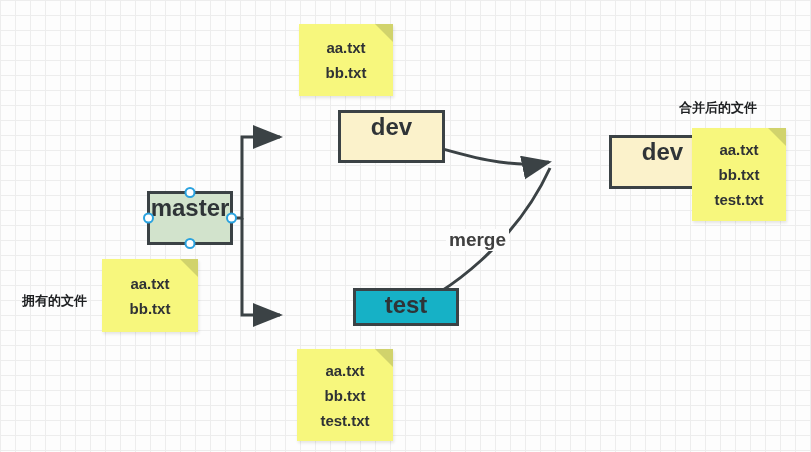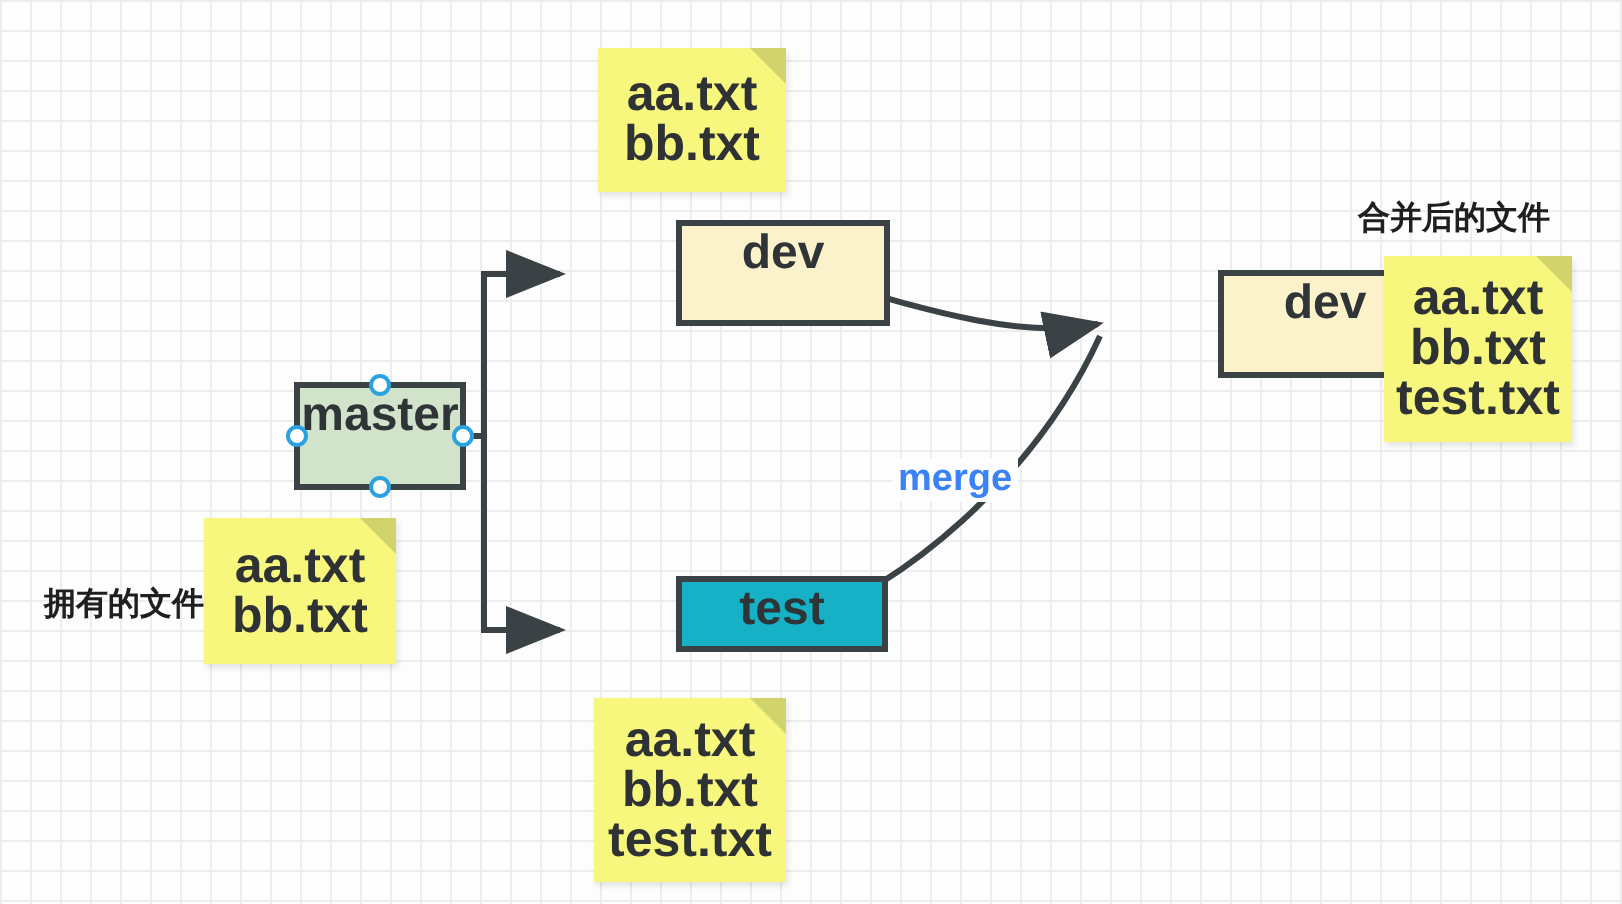--- a/index.html
+++ b/index.html
@@ -17,56 +17,56 @@
   #arrowhead path{fill:var(--edge,#3b4245);}
 
   .node{
     position:absolute;box-sizing:border-box;
     border:3px solid var(--node-border,#3b4245);
     display:flex;align-items:flex-start;justify-content:center;
     font-weight:bold;font-size:24px;color:var(--node-text,#2f3437);margin-left:47px;
   }
   .n-master{left:100px;top:191px;width:86px;height:54px;background:var(--master-fill,#d2e3cc);}
   .n-dev{left:291px;top:110px;width:107px;height:53px;background:var(--dev-fill,#fbf2cb);}
-  .n-test{left:291px;top:288px;width:106px;height:38px;background:var(--test-fill,#16b1c6);}
+  .n-test{left:306px;top:288px;width:106px;height:38px;background:var(--test-fill,#16b1c6);}
   .n-dev2{left:562px;top:135px;width:107px;height:54px;background:var(--dev-fill,#fbf2cb);}
 
   .handle{
     position:absolute;width:11px;height:11px;border-radius:50%;
     background:#fff;border:2px solid var(--handle-border,#2aa2df);box-sizing:border-box;
   }
   .h-top{left:50%;top:-7px;transform:translateX(-50%);}
   .h-bottom{left:50%;bottom:-7px;transform:translateX(-50%);}
   .h-left{top:50%;left:-7px;transform:translateY(-50%);}
   .h-right{top:50%;right:-7px;transform:translateY(-50%);}
 
   .note{
     position:absolute;background:var(--note-fill,#f7f77d);
     display:flex;flex-direction:column;justify-content:center;align-items:center;
-    font-weight:bold;font-size:25px;color:#2f3235;
+    font-weight:bold;font-size:15px;color:#2f3235;
     box-shadow:1px 2px 3px rgba(0,0,0,.10);
   }
   .note .fold{
     position:absolute;top:0;right:0;width:18px;height:18px;
     background:var(--note-fold,#d1d36c);
     clip-path:polygon(0 0,100% 0,100% 100%);
   }
   .nline{line-height:25px;}
   .note-master{left:102px;top:259px;width:96px;height:73px;}
   .note-dev{left:299px;top:24px;width:94px;height:72px;}
   .note-test{left:297px;top:349px;width:96px;height:92px;}
   .note-merged{left:692px;top:128px;width:94px;height:93px;}
 
-  .caption{position:absolute;font-weight:bold;font-size:16px;color:#1d1f21;white-space:nowrap;}
+  .caption{position:absolute;font-weight:bold;font-size:13px;color:#1d1f21;white-space:nowrap;}
   .cap-owned{left:22px;top:292px;}
   .cap-merged{left:679px;top:99px;}
 
   .merge-label{
     position:absolute;left:446px;top:229px;
-    font-weight:bold;font-size:19px;color:#3b82f6;
+    font-weight:bold;font-size:19px;color:#404040;
     background:#fdfdfd;padding:0 3px;white-space:nowrap;
   }
   .watermark{
     position:absolute;right:9px;bottom:12px;
     font-size:17px;color:var(--watermark,#d7d7d7);letter-spacing:1px;white-space:nowrap;
   }
 </style>
 </head>
 <body>
 

